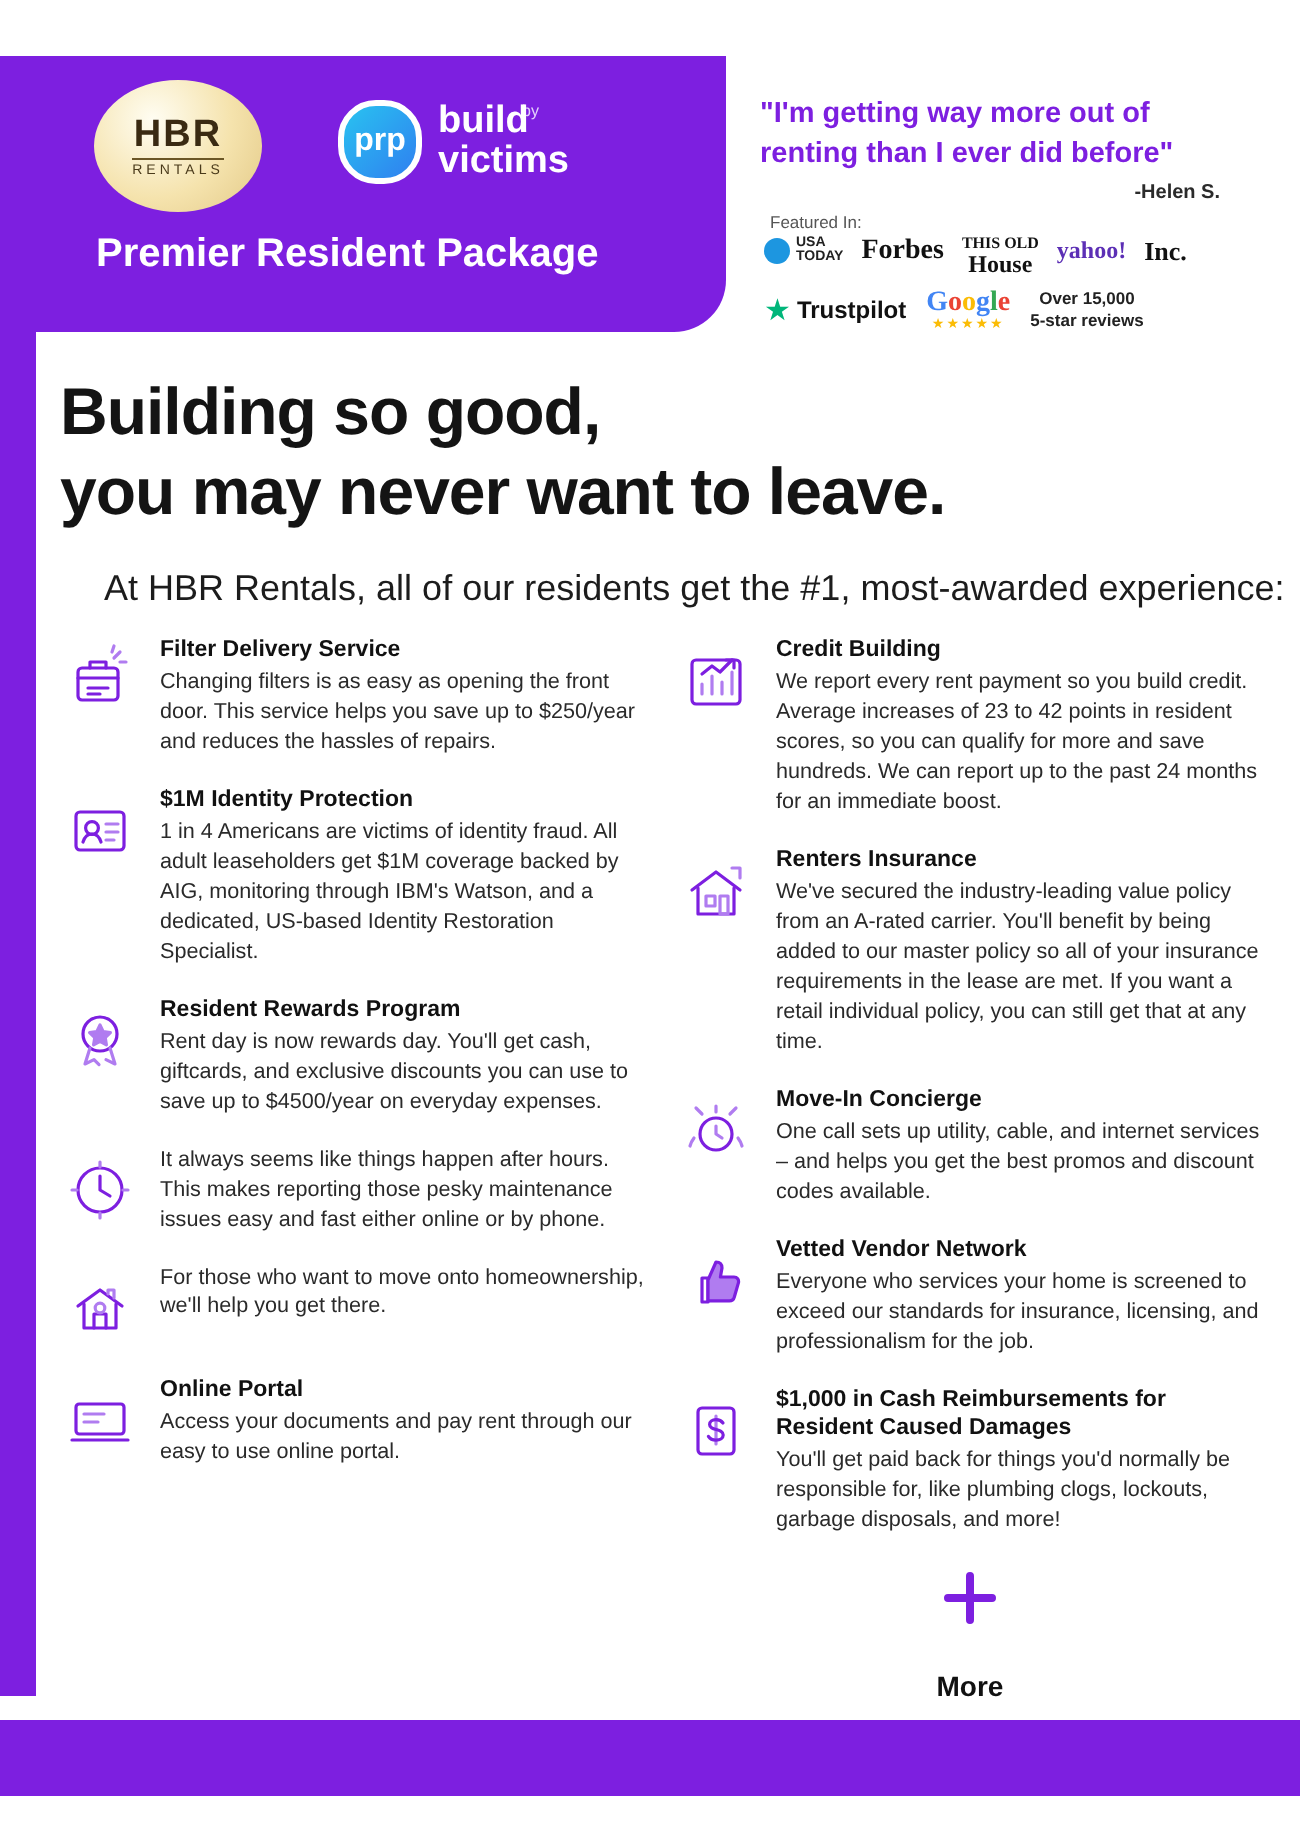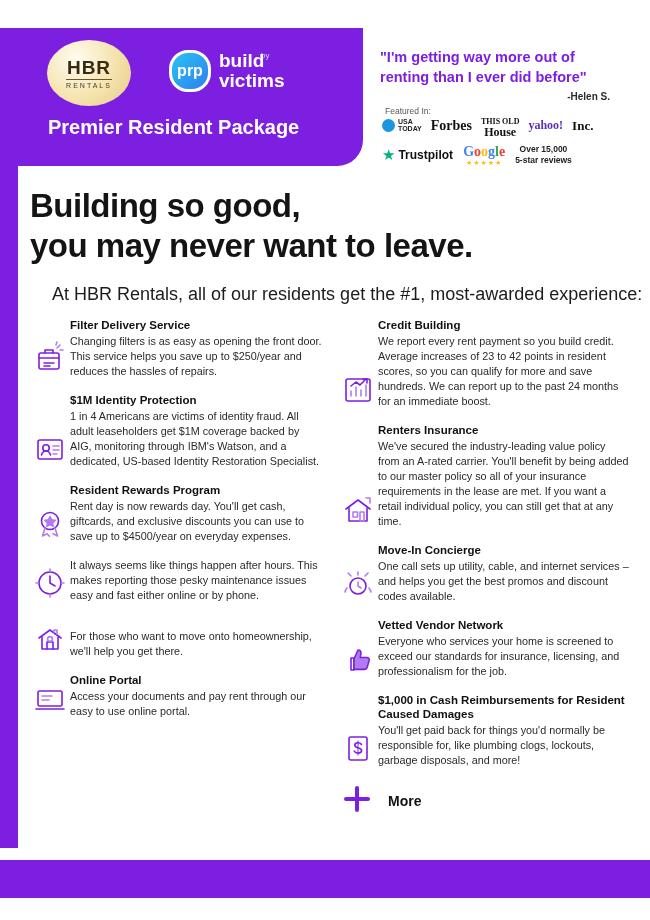--- a/index.html
+++ b/index.html
@@ -165,22 +165,22 @@
   .cols {
     position: absolute;
     left: 30px; top: 318px;
     width: 600px;
     display: flex;
     gap: 16px;
   }
   .col { width: 292px; }
   .benefit {
     display: flex;
+    gap: 10px;
     margin-bottom: 14px;
-    align-items: flex-end;
   }
   .bicon {
     flex: 0 0 40px;
     width: 40px; height: 40px;
     position: relative;
     margin-top: 2px;
   }
   .bicon svg { display: block; }
   .btext { flex: 1 1 auto; }
   .btitle {
@@ -190,21 +190,21 @@
     margin-bottom: 2px;
     line-height: 1.25;
   }
   .bdesc {
     font-size: 10.8px;
     color: #2a2a2a;
     line-height: 1.38;
   }
   .more-row {
     display: flex; align-items: center; gap: 14px;
-    margin-top: 6px; margin-left: 2px;
+    margin-top: 6px; margin-left: 2px; flex-direction: column;
   }
   .more-label { font-size: 14px; font-weight: bold; color: #111; }
 
   
   .footer-bar {
     position: absolute;
     left: 0; bottom: 22px;
     width: 650px; height: 38px;
     background: #7d1fe0;
   }

